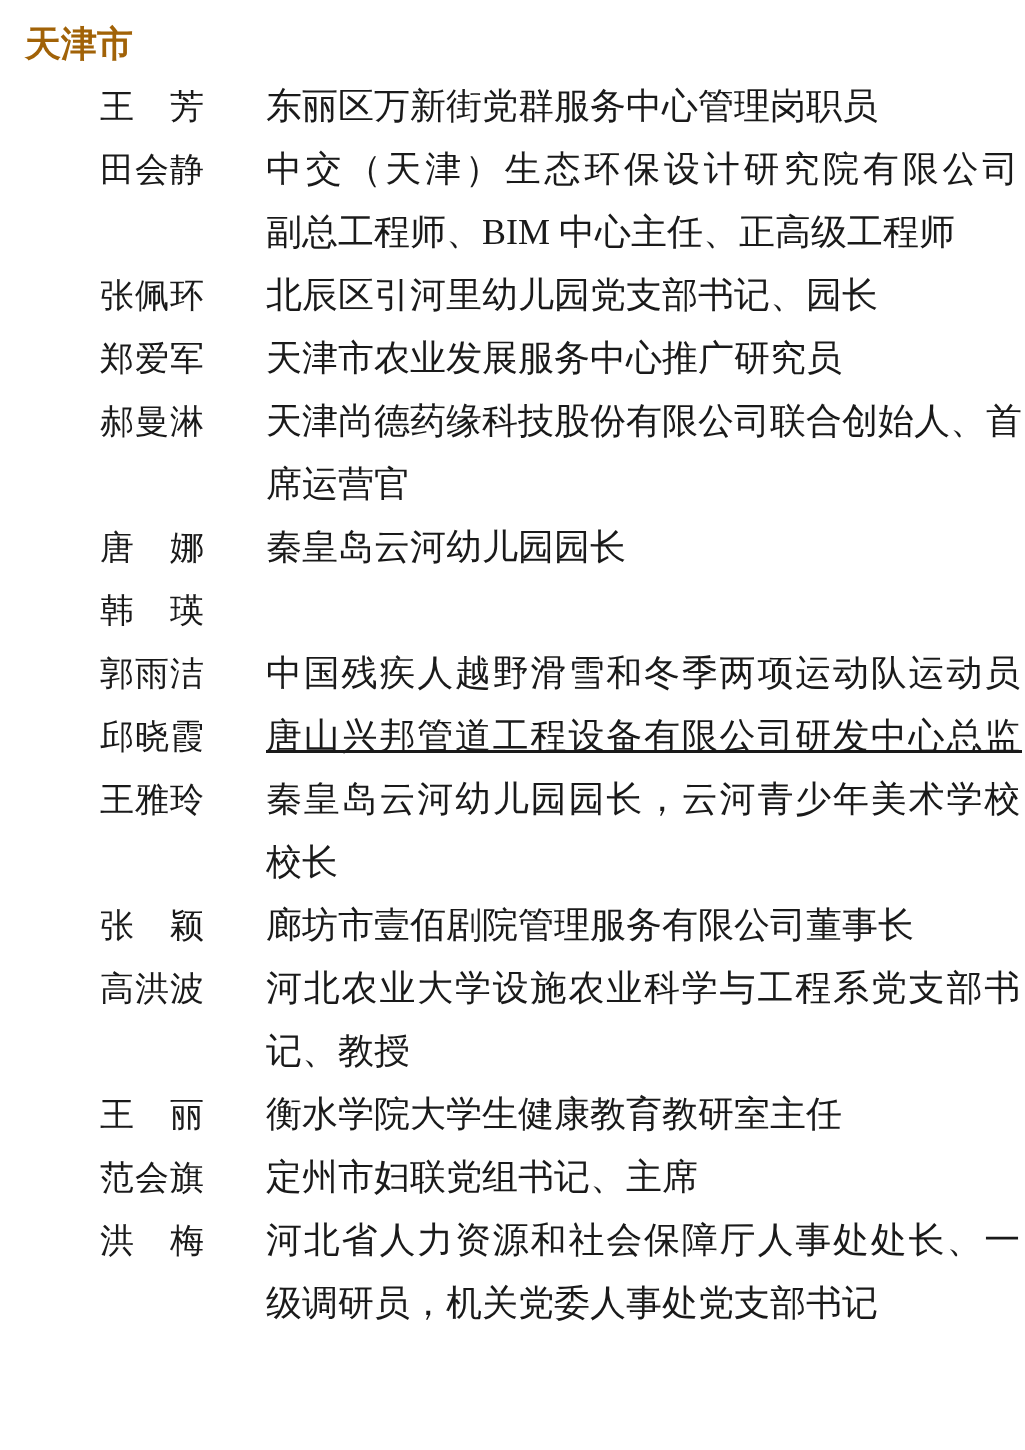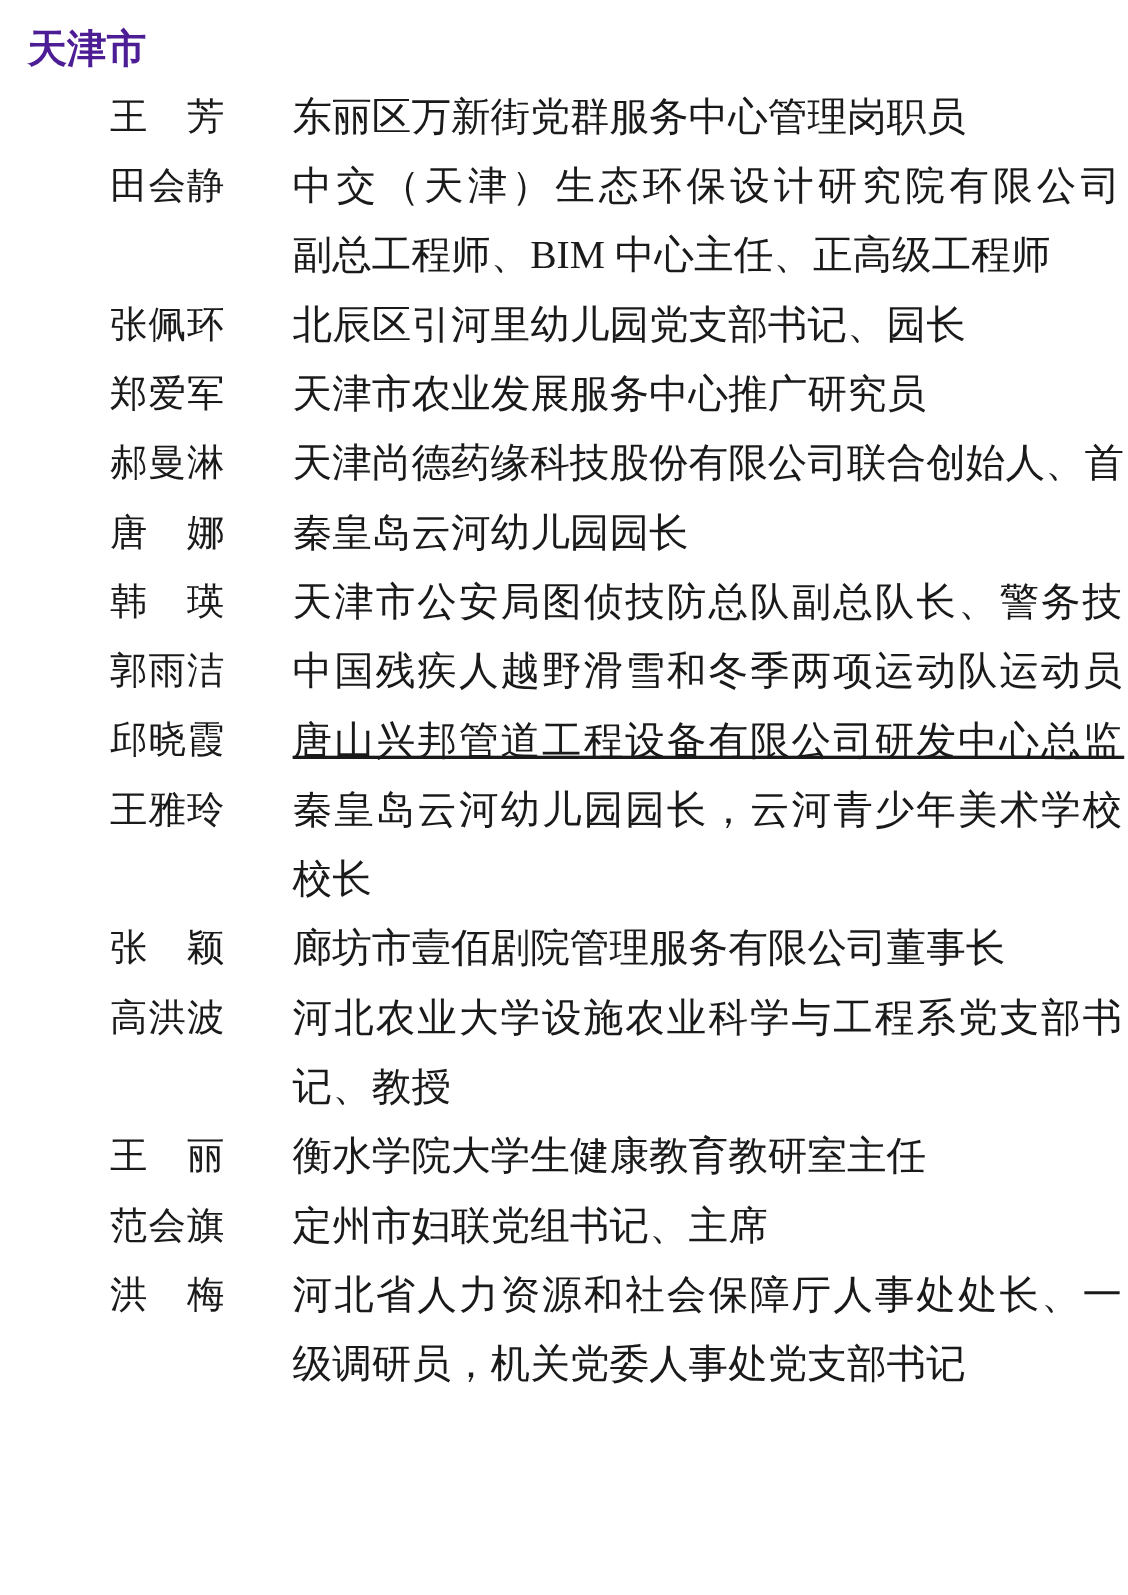--- a/index.html
+++ b/index.html
@@ -14,21 +14,21 @@
     font-family: "Liberation Serif", "DejaVu Serif", serif;
     color: #1a1a1a;
   }
   .section-heading {
     padding-left: 25px;
     font-family: "Liberation Sans", "DejaVu Sans", sans-serif;
     font-weight: 700;
     font-size: 36px;
     line-height: 63px;
     height: 63px;
-    color: #4c1d95;
+    color: #a16207;
     white-space: nowrap;
   }
   .entry {
     display: flex;
     align-items: flex-start;
   }
   .entry-name {
     margin-left: 100px;
     width: 104px;
     flex: 0 0 104px;
@@ -98,38 +98,38 @@
         </div>
       </div>
       <div class="entry">
         <div class="entry-name">
           <span>郝</span>
           <span>曼</span>
           <span>淋</span>
         </div>
         <div class="entry-desc">
           <div class="desc-line">天津尚德药缘科技股份有限公司联合创始人、首</div>
+          <div class="desc-line">席运营官</div>
         </div>
       </div>
       <div class="entry">
         <div class="entry-name">
           <span>唐</span>
           <span>娜</span>
         </div>
         <div class="entry-desc">
           <div class="desc-line">秦皇岛云河幼儿园园长</div>
         </div>
       </div>
       <div class="entry">
         <div class="entry-name">
           <span>韩</span>
           <span>瑛</span>
         </div>
         <div class="entry-desc">
-          <div class="desc-line" style="letter-spacing: 1.8px;">天津市公安局图侦技防总队副总队长、警务技</div>
         </div>
       </div>
       <div class="entry">
         <div class="entry-name">
           <span>郭</span>
           <span>雨</span>
           <span>洁</span>
         </div>
         <div class="entry-desc">
           <div class="desc-line" style="letter-spacing: 1.8px;">中国残疾人越野滑雪和冬季两项运动队运动员</div>

